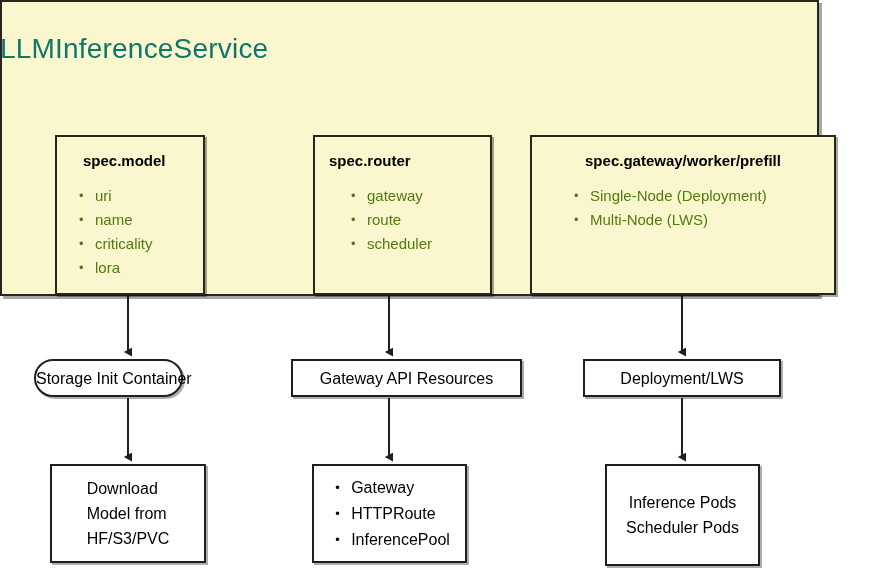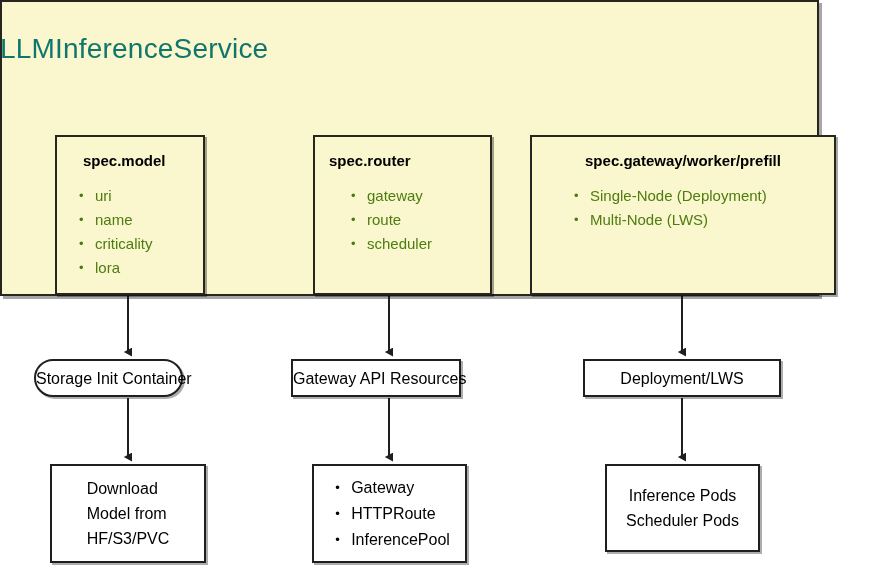--- a/index.html
+++ b/index.html
@@ -104,37 +104,37 @@
     background: #ffffff;
     border: 2px solid #1f1f1f;
     box-shadow: 2px 2px 0 rgba(0,0,0,0.32);
     font-size: 16px;
     line-height: 36px;
     text-align: center;
     height: 38px;
     white-space: nowrap;
   }
   #mid-storage  { left: 34px;  top: 359px; width: 149px; border-radius: 19px; }
-  #mid-gateway  { left: 291px; top: 359px; width: 170px; }
+  #mid-gateway  { left: 291px; top: 359px; width: 231px; }
   #mid-deploy   { left: 583px; top: 359px; width: 198px; }
 
   
   .leaf-box {
     position: absolute;
     box-sizing: border-box;
     background: #ffffff;
     border: 2px solid #1f1f1f;
     box-shadow: 2px 2px 0 rgba(0,0,0,0.32);
     display: flex;
     align-items: center;
     justify-content: center;
   }
   #leaf-download { left: 50px;  top: 464px; width: 156px; height: 99px; }
   #leaf-gwres    { left: 312px; top: 464px; width: 155px; height: 99px; }
-  #leaf-pods     { left: 605px; top: 464px; width: 155px; height: 88px; }
+  #leaf-pods     { left: 605px; top: 464px; width: 155px; height: 102px; }
 
   .leaf-lines {
     font-size: 16px;
     line-height: 25px;
     text-align: left;
     white-space: nowrap;
   }
   .leaf-lines.centered { text-align: center; }
   .leaf-bullets {
     margin: 0;

